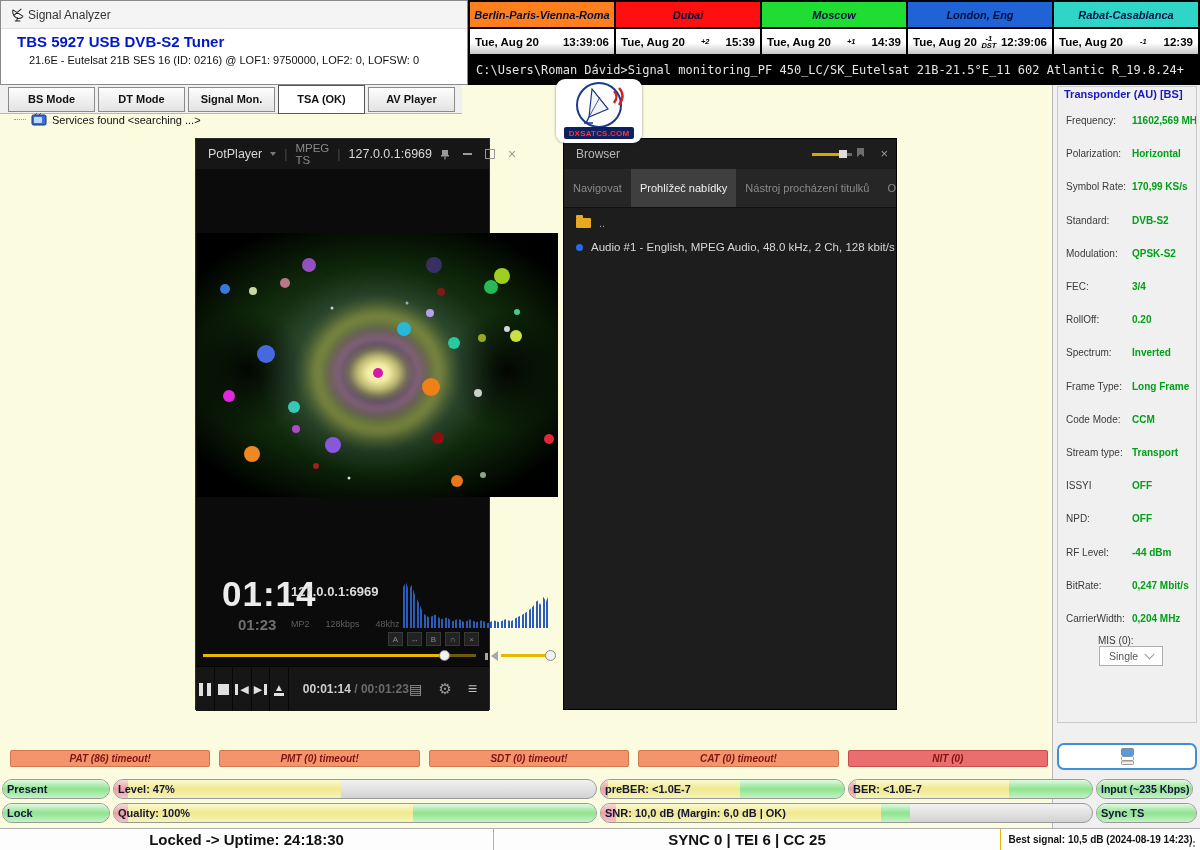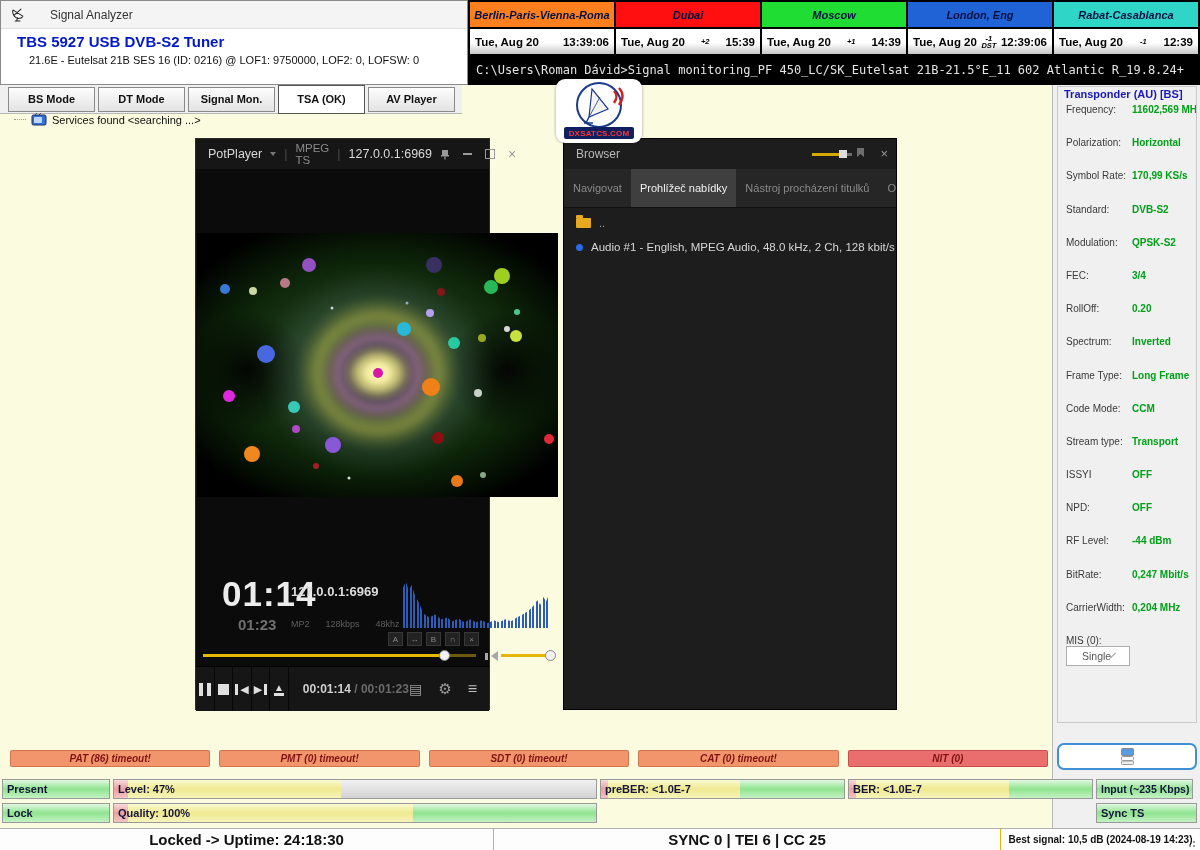--- a/index.html
+++ b/index.html
@@ -1,20 +1,20 @@
 <!DOCTYPE html>
 <html><head>
 <meta charset="utf-8">
 <style>
   html,body{margin:0;padding:0;background:#888;}
   #screen{position:relative;width:1200px;height:850px;background:#fbfbdf;overflow:hidden;
           font-family:"Liberation Sans",sans-serif;-webkit-font-smoothing:antialiased;}
   
   .win-top{position:absolute;left:0;top:0;width:468px;height:85px;background:#fff;border:1px solid #8a8a8a;box-sizing:border-box;}
-  .title-bar{height:27px;background:#f4f4f4;display:flex;align-items:center;padding-left:10px;gap:24px;border-bottom:1px solid #e0e0e0;}
+  .title-bar{height:27px;background:#f4f4f4;display:flex;align-items:center;padding-left:10px;gap:2px;border-bottom:1px solid #e0e0e0;}
   .title-bar .t{font-size:12px;color:#333;}
   .tuner{padding:4px 0 0 16px;}
   .tuner .name{font-size:15px;font-weight:700;color:#0018c8;}
   .tuner .det{font-size:11px;color:#111;margin-top:4px;padding-left:12px;}
   
   .clock-block{position:absolute;left:468px;top:0;width:732px;height:85px;background:#000;box-sizing:border-box;border:2px solid #000;}
   .clock-cities{display:flex;height:25px;border-bottom:2px solid #000;}
   .city{flex:1;display:flex;align-items:center;justify-content:center;font-style:italic;font-weight:700;font-size:11px;color:#001040;border-right:2px solid #000;overflow:hidden;white-space:nowrap;}
   .city:last-child{border-right:none;}
   .clock-times{display:flex;height:25px;border-bottom:2px solid #000;}
@@ -106,37 +106,37 @@
   .br-row{display:flex;align-items:center;gap:8px;padding:9px 12px 4px 12px;font-size:11px;color:#9a9a9a;}
   .folder{width:15px;height:10px;background:#e8a820;border-radius:1px;position:relative;flex:none;}
   .folder:before{content:"";position:absolute;left:0;top:-3px;width:7px;height:3px;background:#e8a820;border-radius:1px 1px 0 0;}
   .br-audio{display:flex;align-items:center;gap:8px;padding:8px 12px;font-size:11.5px;color:#d6d6d6;white-space:nowrap;overflow:hidden;}
   .bluedot{width:7px;height:7px;border-radius:50%;background:#2a6ae8;flex:none;}
   
   .rp{position:absolute;left:1052px;top:85px;width:148px;height:743px;background:#f0f0f0;border-left:1px solid #b8b8b8;box-sizing:border-box;}
   .rp-box{position:absolute;left:4px;top:1px;width:140px;height:637px;border:1px solid #c9c9c9;background:#f0f0f0;box-sizing:border-box;overflow:hidden;}
   .rp-title{font-size:11px;font-weight:700;color:#1818c0;padding:1px 6px 0 6px;white-space:nowrap;overflow:hidden;}
   .rp-rows{padding:4px 0 0 8px;}
-  .rp-row{height:33.2px;display:flex;}
+  .rp-row{height:33.2px;display:flex;align-items:center;}
   .rp-label{width:66px;font-size:10px;color:#3a3a3a;flex:none;}
   .rp-val{font-size:10px;font-weight:700;color:#00a018;white-space:nowrap;}
   .mis-select{width:64px;height:20px;border:1px solid #adadad;background:#fff;font-size:10.5px;color:#555;
-              display:flex;align-items:center;justify-content:space-between;padding:0 15px;box-sizing:border-box;}
+              display:flex;align-items:center;justify-content:space-between;padding:0 9px;box-sizing:border-box;}
   .mis-chev{width:6px;height:6px;border-right:1.5px solid #999;border-bottom:1.5px solid #999;transform:rotate(45deg);margin-top:-3px;}
   .rp-button{position:absolute;left:4px;top:658px;width:140px;height:27px;border:2px solid #3f8fd4;border-radius:7px;background:#fff;
              display:flex;align-items:center;justify-content:center;box-sizing:border-box;}
   
   .psi-row{position:absolute;left:10px;top:750px;width:1038px;height:17px;display:flex;gap:9px;z-index:5;}
   .psi{flex:1;background:#f2946c;border:1px solid rgba(150,60,20,.35);border-radius:2px;text-align:center;font-style:italic;
        font-size:10px;font-weight:600;color:#801414;line-height:15px;box-sizing:border-box;white-space:nowrap;overflow:hidden;}
   .psi.nit{background:#ea6e6e;border-color:rgba(150,30,30,.4);}
   
   .sig{position:absolute;left:0;top:779px;width:1200px;z-index:6;}
   .sig-row{position:relative;height:21px;margin-bottom:3px;}
-  .sbar{position:absolute;top:0;height:20px;border:1px solid #9a9a9a;border-radius:0;background:linear-gradient(#f2f2f2,#d2d2d2);
+  .sbar{position:absolute;top:0;height:20px;border:1px solid #9a9a9a;border-radius:10px;background:linear-gradient(#f2f2f2,#d2d2d2);
         overflow:hidden;box-sizing:border-box;}
   .sbar .lbl{position:absolute;left:4px;top:3px;font-size:11px;font-weight:700;color:#14143c;z-index:2;white-space:nowrap;}
   .f{position:absolute;top:0;bottom:0;}
   .f.red{background:linear-gradient(#f8dada,#eaa0a0 50%,#f4c4c4);}
   .f.yel{background:linear-gradient(#fbfad2,#efe98e 50%,#f7f3bb);}
   .f.grn{background:linear-gradient(#e2f8e2,#8fe48f 50%,#c4f2c4);}
   
   .statusbar{position:absolute;left:0;top:828px;width:1200px;height:22px;background:#fdfdfd;border-top:1px solid #b0b0b0;
              display:flex;box-sizing:border-box;z-index:7;}
   .ssec{display:flex;align-items:center;justify-content:center;font-size:15px;font-weight:700;color:#111;border-right:1px solid #eab308;white-space:nowrap;}
@@ -525,20 +525,26 @@
       <div class="sbar" style="left:2px;width:108px;">
         <div class="f grn" style="left:0;width:100%;"></div>
           <span class="lbl">Lock</span>
       </div>
       <div class="sbar" style="left:113px;width:484px;">
         <div class="f red" style="left:0;width:3%;"></div>
           <div class="f yel" style="left:3%;width:59%;"></div>
           <div class="f grn" style="left:62%;width:38%;"></div>
         <span class="lbl">Quality: 100%</span>
       </div>
+      <div class="sbar" style="left:600px;width:493px;">
+        <div class="f red" style="left:0;width:3%;"></div>
+          <div class="f yel" style="left:3%;width:54%;"></div>
+          <div class="f grn" style="left:57%;width:6%;"></div>
+        <span class="lbl">SNR: 10,0 dB (Margin: 6,0 dB | OK)</span>
+      </div>
       <div class="sbar" style="left:1096px;width:101px;">
         <div class="f grn" style="left:0;width:100%;"></div>
           <span class="lbl">Sync TS</span>
       </div>
     </div>
   </div>
 
   <div class="statusbar">
     <div class="ssec" style="width:493px;">Locked -&gt; Uptime: 24:18:30</div>
     <div class="ssec" style="width:506px;">SYNC 0 | TEI 6 | CC 25</div>

